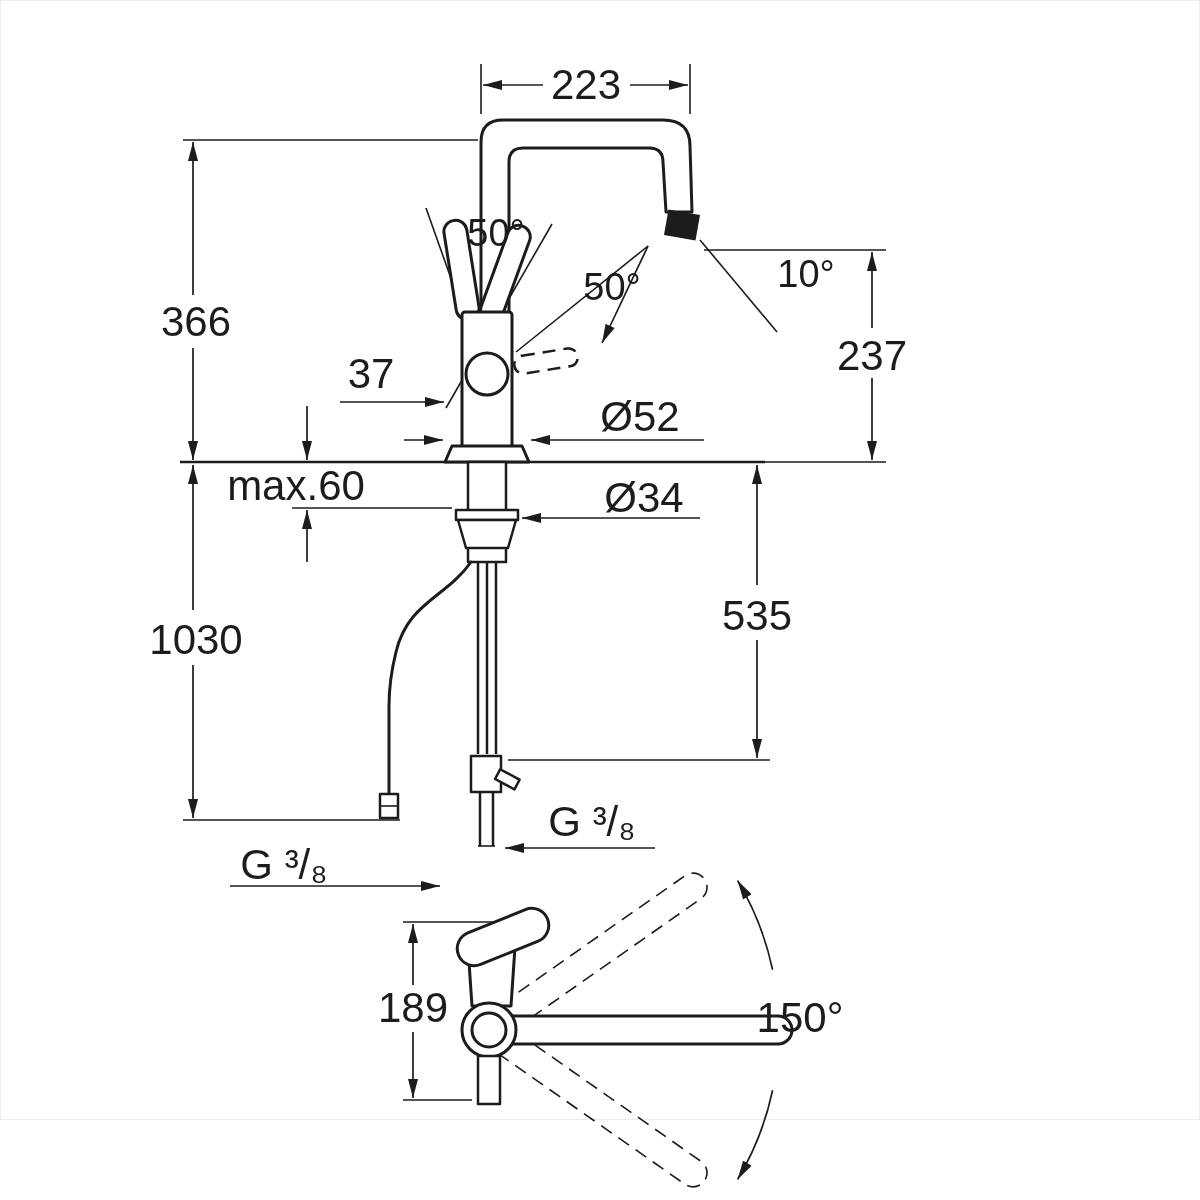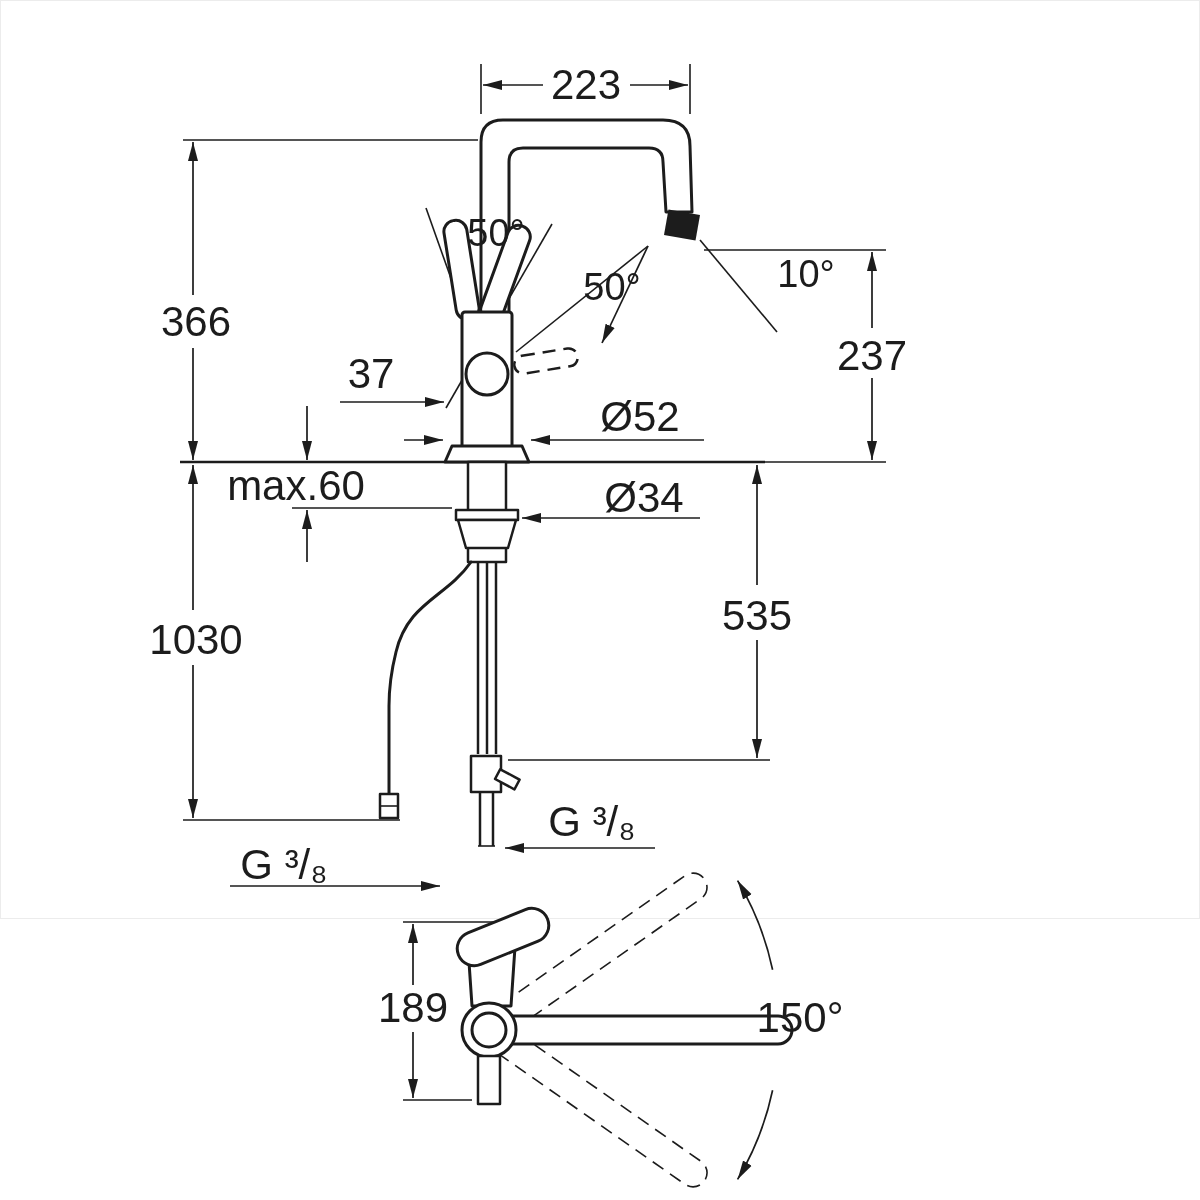--- a/index.html
+++ b/index.html
@@ -2,21 +2,21 @@
 <html style="--line: #1c1c1c; --background: #ffffff;"><head>
 <meta charset="utf-8">
 <style>
   :root { --line: #1c1c1c; --background: #ffffff; }
   html,body { margin:0; padding:0; }
   body {
     width:1200px; height:1200px;
     background: var(--background);
     font-family: "Liberation Sans","DejaVu Sans",sans-serif;
   }
-  .stage { width:1200px; height:919px; position:relative; box-shadow: inset 0 0 0 1px #ececec; }
+  .stage { width:1200px; height:1120px; position:relative; box-shadow: inset 0 0 0 1px #ececec; }
   svg { display:block; }
   .outline { fill:#ffffff; stroke:var(--line); stroke-width:3; stroke-linejoin:round; }
   .outline2 { fill:#ffffff; stroke:var(--line); stroke-width:2.5; stroke-linejoin:round; }
   .solid { fill:var(--line); stroke:none; }
   .thick { stroke:var(--line); stroke-width:3; fill:none; stroke-linecap:round; }
   .mid   { stroke:var(--line); stroke-width:2.4; fill:none; }
   .thin  { stroke:var(--line); stroke-width:1.6; fill:none; }
   .dim   { stroke:var(--line); stroke-width:1.7; fill:none; }
   .dashed { stroke-dasharray:13 8; }
   .txt   { font-size:42px; fill:var(--line); }

